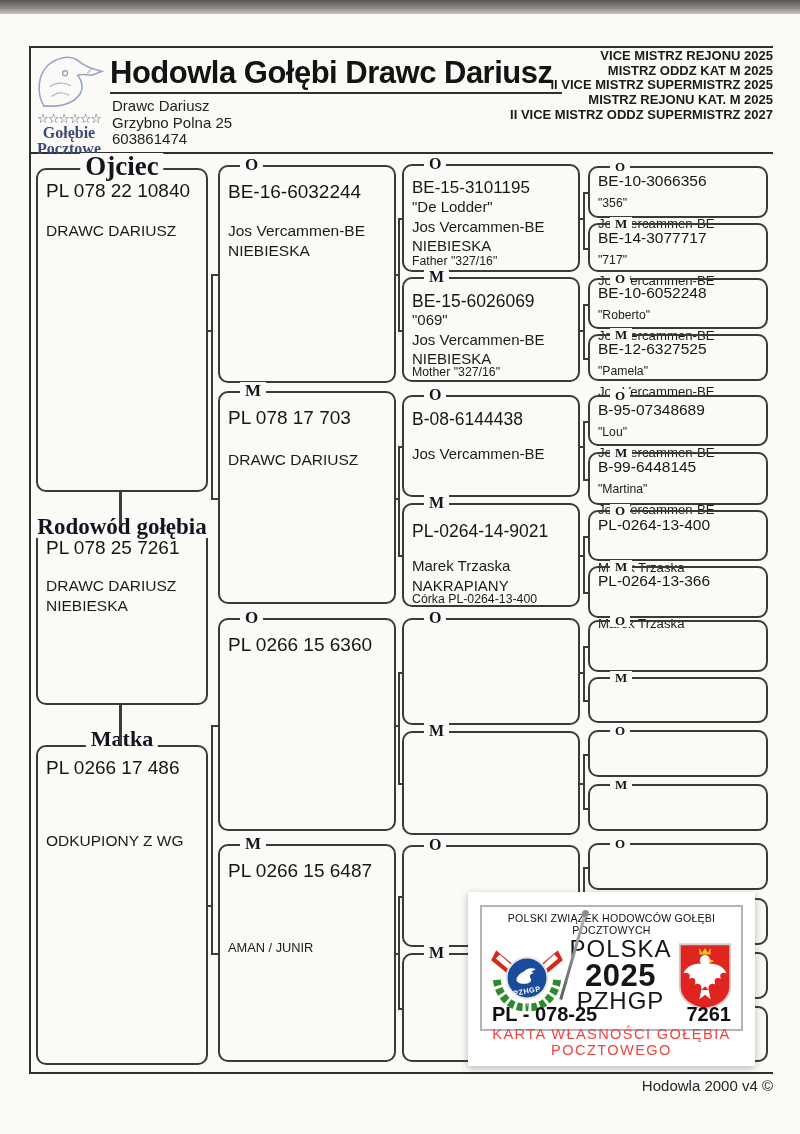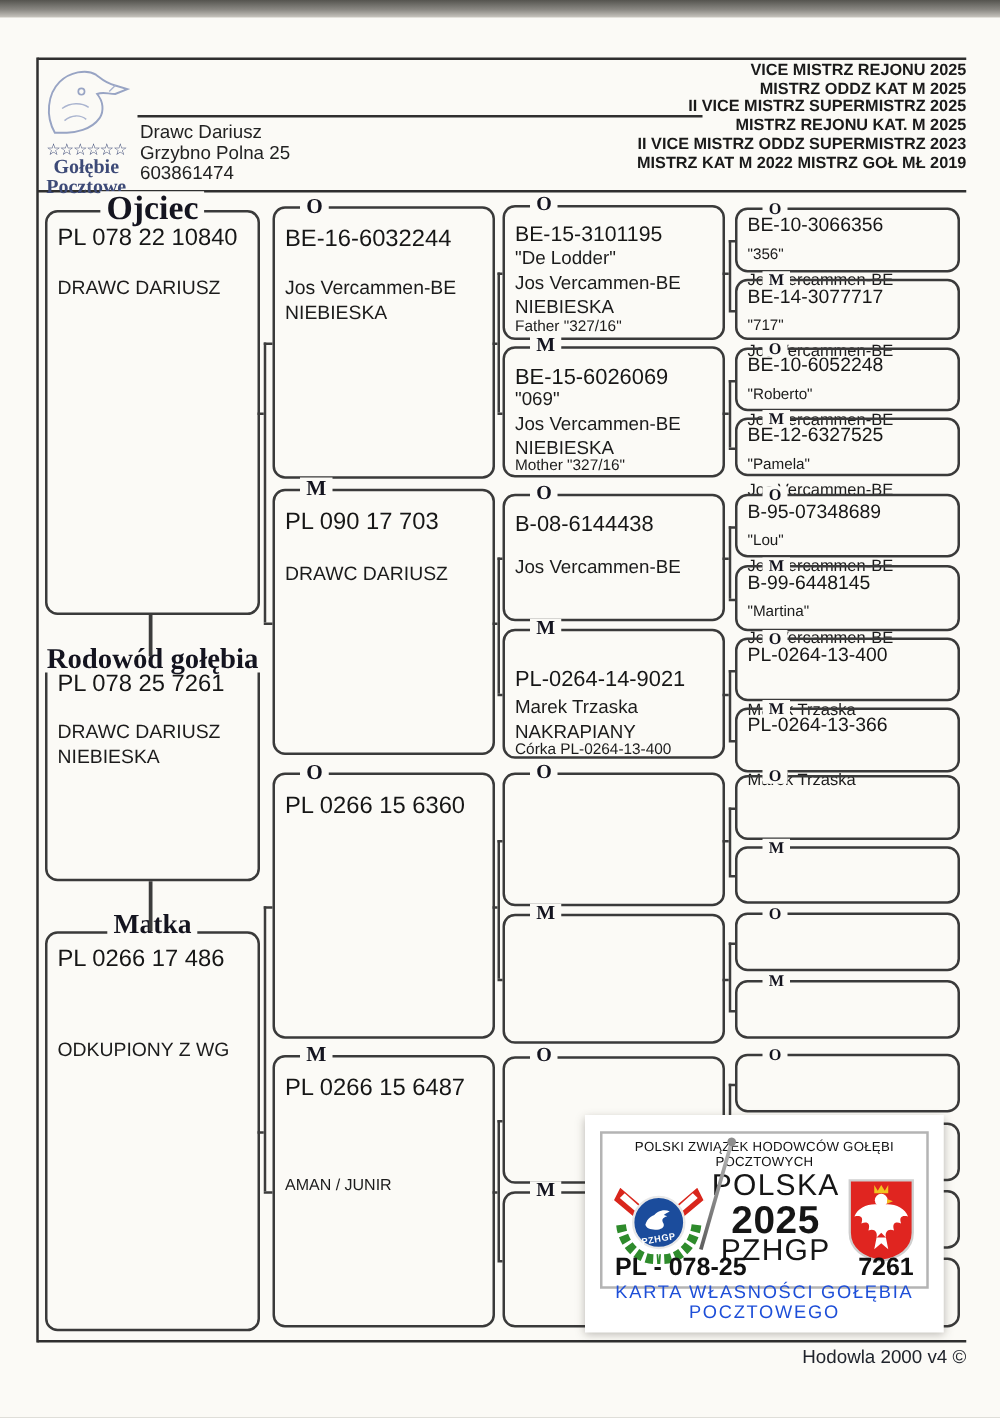--- a/index.html
+++ b/index.html
@@ -34,21 +34,21 @@
   .stamp{position:absolute;left:12px;right:12px;top:13px;height:122px;border:2px solid #b4b4b4;}
   .fed{margin-top:5px;text-align:center;font-size:10.6px;letter-spacing:.2px;color:#111;}
   .stamp-row{display:flex;align-items:center;justify-content:space-between;padding:2px 8px 0 8px;}
   .stamp-center{text-align:center;color:#161616;line-height:.95;}
   .polska{font-size:24px;letter-spacing:1px;}
   .year{font-size:31px;font-weight:bold;letter-spacing:.5px;}
   .org{font-size:24px;letter-spacing:1px;}
   .ring-row{position:absolute;left:10px;right:10px;bottom:3px;display:flex;
             justify-content:space-between;font-size:20px;font-weight:bold;color:#111;}
   .caption{position:absolute;left:0;right:0;bottom:8px;text-align:center;font-size:14.6px;
-           letter-spacing:1.4px;color:#1d4ed8;}
+           letter-spacing:1.4px;color:#ef4444;}
   .pin{position:absolute;left:116px;top:21px;width:3px;height:90px;z-index:7;
        background:linear-gradient(#b9b9b9,#5e5e5e);transform:rotate(16deg);transform-origin:top center;}
   .pin:before{content:"";position:absolute;top:-3px;left:-2px;width:7px;height:7px;border-radius:50%;
        background:#8e8e8e;}
   .footer{position:absolute;right:27px;top:1077px;font-size:15px;color:#20242c;}
 </style>
 </head>
 <body>
 
 <div class="scan">
@@ -63,35 +63,35 @@
     <svg width="74" height="58" viewBox="0 0 76 60">
       <path d="M12 56 C4 42 6 24 16 14 C24 6 38 3 46 8 C50 11 54 15 62 17 L72 20 L62 24 C56 24 52 22 47 24 C52 30 53 38 49 44 C42 54 28 56 22 56 Z" fill="none" stroke="#98a4c4" stroke-width="1.6"></path>
       <circle cx="34" cy="22" r="2.6" fill="none" stroke="#98a4c4" stroke-width="1.4"></circle>
       <path d="M62 17 L57 22 M20 46 C26 41 33 41 38 45 M18 36 C25 31 34 31 40 35" fill="none" stroke="#aab4cf" stroke-width="1.2"></path>
     </svg>
     <div class="logo-stars">☆☆☆☆☆☆</div>
     <div class="logo-name">Gołębie</div>
     <div class="logo-name">Pocztowe</div>
   </div>
 
+  <h1 class="title" style="margin:0;">Hodowla Gołębi Drawc Dariusz</h1>
   <div class="rule" style="left:110px;top:92px;width:452px;"></div>
 
   <div class="addr">
     <div>Drawc Dariusz</div>
     <div>Grzybno Polna 25</div>
     <div>603861474</div>
   </div>
 
   <div class="ach" id="ach">
       <div>VICE MISTRZ REJONU 2025</div>
       <div>MISTRZ ODDZ KAT M 2025</div>
       <div>II VICE MISTRZ SUPERMISTRZ  2025</div>
       <div>MISTRZ REJONU KAT. M 2025</div>
-      <div>II VICE MISTRZ ODDZ SUPERMISTRZ 2023</div>
-      <div>MISTRZ  KAT M 2022  MISTRZ GOŁ MŁ 2019</div>
+      <div>II VICE MISTRZ ODDZ SUPERMISTRZ 2027</div>
     </div>
 
   <div id="tree" style="position:absolute;inset:0;z-index:1;">
       <div class="box" style="left: 36px; top: 168px; width: 168px; height: 320px;">
         <span class="legend" style="font-size: 27px; top: -16.74px; left: 50%; transform: translateX(-50%);">Ojciec</span>
         <div class="ring" style="top: 10px; font-size: 19px;">PL 078 22 10840</div>
         <div class="bline" style="top: 52px; font-size: 15.5px;">DRAWC DARIUSZ</div>
       </div>
       <div class="box" style="left: 36px; top: 525px; width: 168px; height: 176px;">
         <span class="legend" style="font-size: 23px; top: -11.78px; left: 50%; transform: translateX(-50%);">Rodowód gołębia</span>
@@ -105,21 +105,21 @@
         <div class="bline" style="top: 85px; font-size: 15.5px;">ODKUPIONY Z WG</div>
       </div>
       <div class="box" style="left: 218px; top: 165px; width: 174px; height: 214px;">
         <span class="legend" style="font-size: 17px; top: -10.54px; left: 20px;">O</span>
         <div class="ring" style="top: 14px; font-size: 19px;">BE-16-6032244</div>
         <div class="bline" style="top: 55px; font-size: 15.5px;">Jos Vercammen-BE</div>
         <div class="bline" style="top: 75px; font-size: 15.5px;">NIEBIESKA</div>
       </div>
       <div class="box" style="left: 218px; top: 391px; width: 174px; height: 209px;">
         <span class="legend" style="font-size: 17px; top: -10.54px; left: 20px;">M</span>
-        <div class="ring" style="top: 14px; font-size: 19px;">PL 090 17 703</div>
+        <div class="ring" style="top: 14px; font-size: 19px;">PL 078 17 703</div>
         <div class="bline" style="top: 58px; font-size: 15.5px;">DRAWC DARIUSZ</div>
       </div>
       <div class="box" style="left: 218px; top: 618px; width: 174px; height: 209px;">
         <span class="legend" style="font-size: 17px; top: -10.54px; left: 20px;">O</span>
         <div class="ring" style="top: 14px; font-size: 19px;">PL 0266 15 6360</div>
       </div>
       <div class="box" style="left: 218px; top: 844px; width: 174px; height: 214px;">
         <span class="legend" style="font-size: 17px; top: -10.54px; left: 20px;">M</span>
         <div class="ring" style="top: 14px; font-size: 19px;">PL 0266 15 6487</div>
         <div class="note" style="top: 94px;">AMAN / JUNIR</div>
@@ -140,21 +140,21 @@
         <div class="bline" style="top: 71px; font-size: 15px;">NIEBIESKA</div>
         <div class="small" style="top: 86px;">Mother "327/16"</div>
       </div>
       <div class="box" style="left: 402px; top: 395px; width: 174px; height: 98px;">
         <span class="legend" style="font-size: 16px; top: -9.92px; left: 20px;">O</span>
         <div class="ring" style="top: 12px; font-size: 17.5px;">B-08-6144438</div>
         <div class="bline" style="top: 48px; font-size: 15px;">Jos Vercammen-BE</div>
       </div>
       <div class="box" style="left: 402px; top: 503px; width: 174px; height: 100px;">
         <span class="legend" style="font-size: 16px; top: -9.92px; left: 20px;">M</span>
-        <div class="ring" style="top: 28px; font-size: 17.5px;">PL-0264-14-9021</div>
+        <div class="ring" style="top: 16px; font-size: 17.5px;">PL-0264-14-9021</div>
         <div class="bline" style="top: 52px; font-size: 15px;">Marek Trzaska</div>
         <div class="bline" style="top: 72px; font-size: 15px;">NAKRAPIANY</div>
         <div class="small" style="top: 87px;">Córka PL-0264-13-400</div>
       </div>
       <div class="box" style="left: 402px; top: 618px; width: 174px; height: 103px;">
         <span class="legend" style="font-size: 16px; top: -9.92px; left: 20px;">O</span>
       </div>
       <div class="box" style="left: 402px; top: 731px; width: 174px; height: 100px;">
         <span class="legend" style="font-size: 16px; top: -9.92px; left: 20px;">M</span>
       </div>

